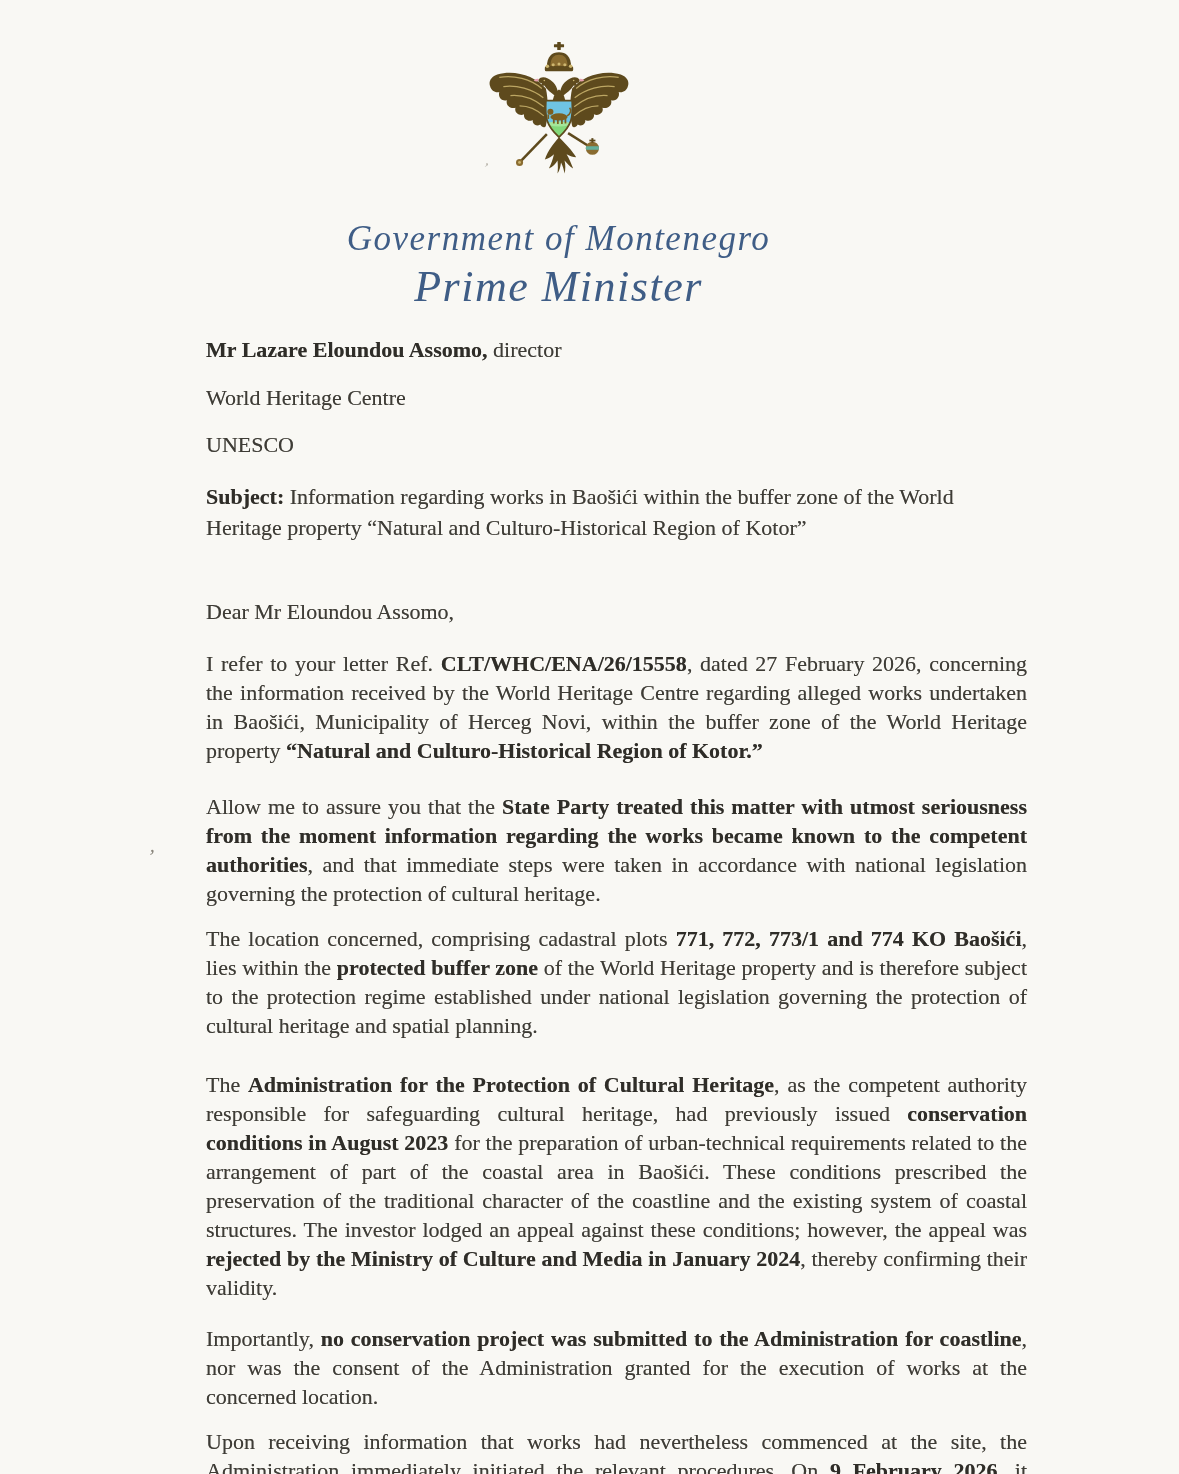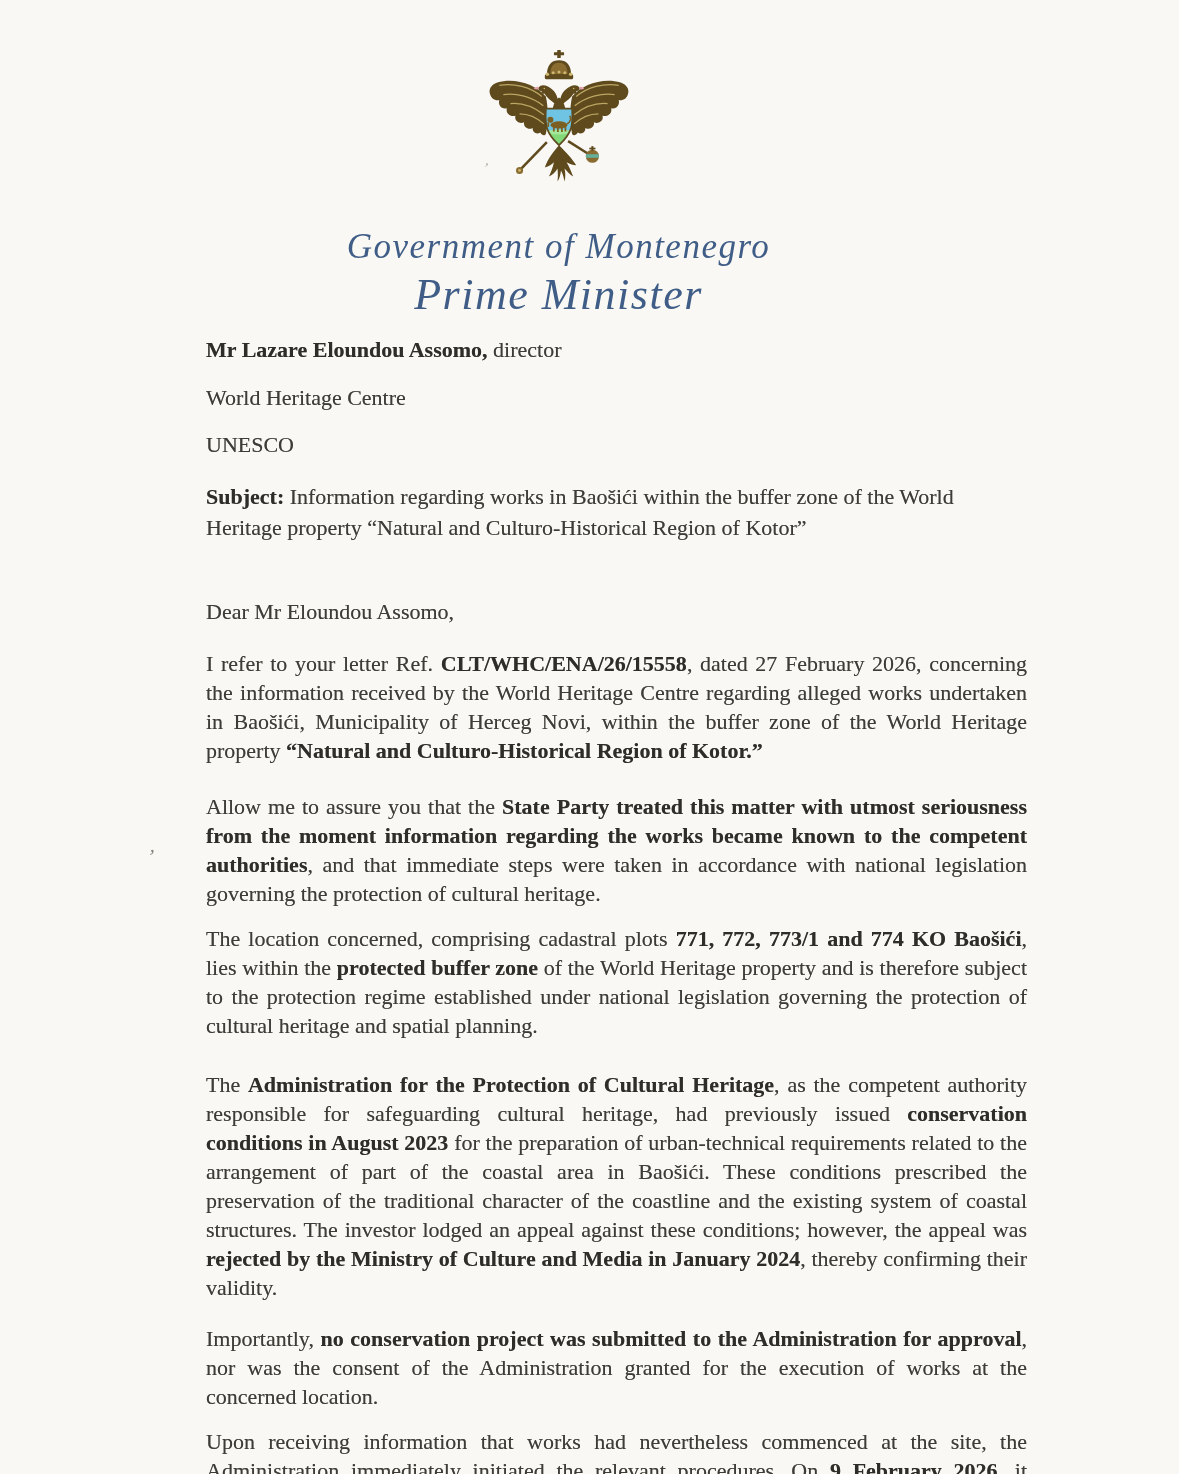--- a/index.html
+++ b/index.html
@@ -23,21 +23,21 @@
     position:relative;
     width:1179px;height:1474px;
     margin:0 auto;
     background:var(--paper);
     overflow:hidden;
     font-family:"Liberation Serif","DejaVu Serif",serif;
     color:var(--ink);
   }
   
   .letterhead{
-    position:absolute;left:0;top:12px;width:1073px;
+    position:absolute;left:0;top:4px;width:1073px;
     text-align:center;
     text-decoration:underline;
   }
   .letterhead-inner{display:inline-block;transform:translateX(22px);}
   .emblem{width:152px;height:172px;margin:36px auto 8px auto;}
   .script-line{
     font-family:"Liberation Serif","DejaVu Serif",serif;
     font-style:italic;
     color:var(--script-blue);
     letter-spacing:1.5px;
@@ -181,21 +181,21 @@
 
     <p class="subject"><strong>Subject:</strong><span> Information regarding works in Baošići within the buffer zone of the World Heritage property “Natural and Culturo-Historical Region of Kotor”</span></p>
 
     <p class="salutation">Dear Mr Eloundou Assomo,</p>
 
     <div id="paragraphs">
         <p class="body-para para-ref"><span>I refer to your letter Ref. </span><strong>CLT/WHC/ENA/26/15558</strong><span>, dated 27 February 2026, concerning the information received by the World Heritage Centre regarding alleged works undertaken in Baošići, Municipality of Herceg Novi, within the buffer zone of the World Heritage property </span><strong>“Natural and Culturo-Historical Region of Kotor.”</strong></p>
         <p class="body-para para-assure"><span>Allow me to assure you that the </span><strong>State Party treated this matter with utmost seriousness from the moment information regarding the works became known to the competent authorities</strong><span>, and that immediate steps were taken in accordance with national legislation governing the protection of cultural heritage.</span></p>
         <p class="body-para tight"><span>The location concerned, comprising cadastral plots </span><strong>771, 772, 773/1 and 774 KO Baošići</strong><span>, lies within the </span><strong>protected buffer zone</strong><span> of the World Heritage property and is therefore subject to the protection regime established under national legislation governing the protection of cultural heritage and spatial planning.</span></p>
         <p class="body-para para-admin"><span>The </span><strong>Administration for the Protection of Cultural Heritage</strong><span>, as the competent authority responsible for safeguarding cultural heritage, had previously issued </span><strong>conservation conditions in August 2023</strong><span> for the preparation of urban-technical requirements related to the arrangement of part of the coastal area in Baošići. These conditions prescribed the preservation of the traditional character of the coastline and the existing system of coastal structures. The investor lodged an appeal against these conditions; however, the appeal was </span><strong>rejected by the Ministry of Culture and Media in January 2024</strong><span>, thereby confirming their validity.</span></p>
-        <p class="body-para para-important"><span>Importantly, </span><strong>no conservation project was submitted to the Administration for approval</strong><span>, nor was the consent of the Administration granted for the execution of works at the concerned location.</span></p>
+        <p class="body-para para-important"><span>Importantly, </span><strong>no conservation project was submitted to the Administration for coastline</strong><span>, nor was the consent of the Administration granted for the execution of works at the concerned location.</span></p>
         <p class="body-para tight"><span>Upon receiving information that works had nevertheless commenced at the site, the Administration immediately initiated the relevant procedures. On </span><strong>9 February 2026</strong><span>, it submitted requests for inspection supervision to the competent authorities and sought clarification from the Municipality of Herceg Novi regarding the legal basis on which a </span><strong>construction permit issued on 13 January 2026</strong><span> had been granted.</span></p>
       </div>
 
   </div>
 
   <span class="stray stray-margin">’</span>
   <span class="stray stray-mid">’</span>
 
 </div>
 

